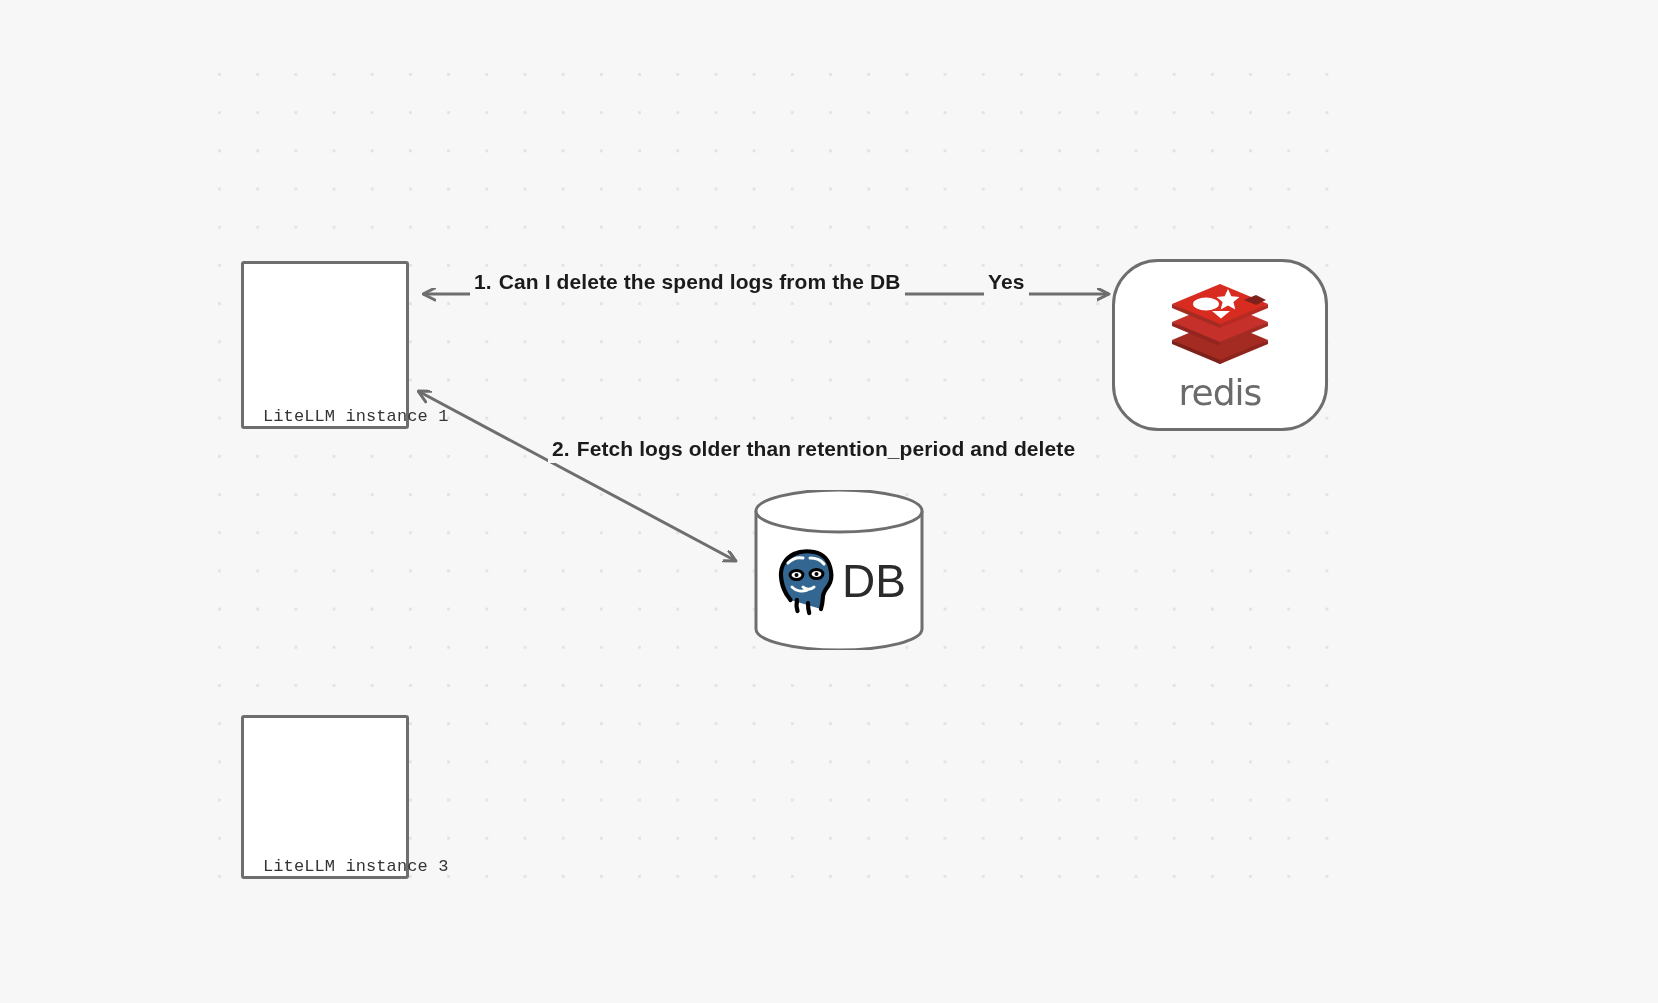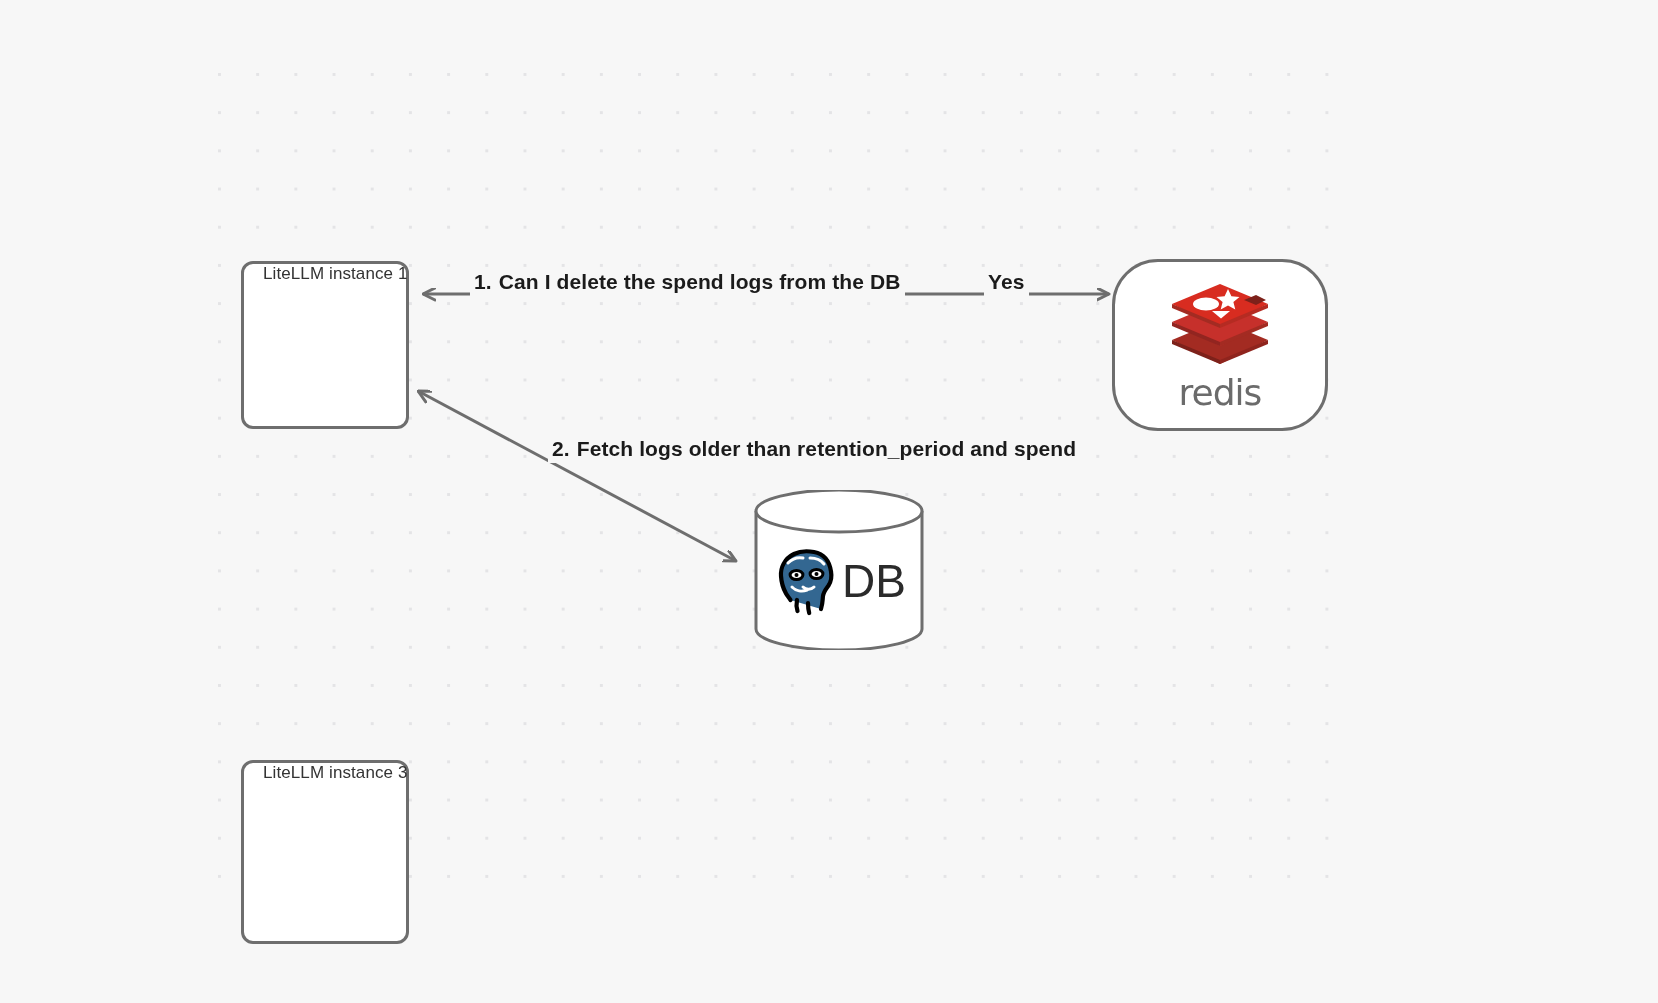--- a/index.html
+++ b/index.html
@@ -41,24 +41,25 @@
 
   .node {
     position: absolute;
     z-index: 3;
     box-sizing: border-box;
   }
 
   .box {
     background: #ffffff;
     border: 3px solid #6e6e6e;
-    border-radius: 12px;
+    border-radius: 3px;
     display: flex;
-    align-items: flex-start;
+    align-items: flex-end;
     justify-content: flex-start;
+    font-family: Liberation Mono, monospace;
   }
   .box-label {
     font-size: 17px;
     color: #333333;
     padding-left: 19px;
     letter-spacing: 0.1px;
     white-space: nowrap;
   }
 
   .redis-node {
@@ -141,21 +142,21 @@
 
       database (diagonal) --&gt;
     <line x1="418" y1="391" x2="736" y2="561" stroke="#6e6e6e" stroke-width="3" marker-start="url(#arrowL)" marker-end="url(#arrowR)"></line>
   </svg>
 
   <div class="node box" style="left:241px; top:261px; width:168px; height:168px;">
     <span class="box-label">LiteLLM instance 1</span>
   </div>
 
 
-  <div class="node box" style="left:241px; top:715px; width:168px; height:184px;margin-top:45px;">
+  <div class="node box" style="left:241px; top:715px; width:168px; height:164px;">
     <span class="box-label">LiteLLM instance 3</span>
   </div>
 
   <div class="node redis-node" style="left:1112px; top:259px; width:216px; height:172px;">
 
     <span style="display:block; line-height:0;">
       <svg width="108" height="92" viewBox="0 0 108 92">
 
         <path d="M6 62 L54 42 L102 62 L54 86 Z" fill="#a32b22"></path>
         <path d="M6 62 L54 82 L54 86 L6 66 Z" fill="#7d211a"></path>
@@ -217,16 +218,16 @@
 
   <div class="edge-label" style="left:470px; top:268px;">
     <span class="num">1.</span><span>Can I delete the spend logs from the DB</span>
   </div>
 
   <div class="edge-label" style="left:984px; top:268px;">
     <span>Yes</span>
   </div>
 
   <div class="edge-label" style="left:548px; top:435px;">
-    <span class="num">2.</span><span>Fetch logs older than retention_period and spend</span>
+    <span class="num">2.</span><span>Fetch logs older than retention_period and delete</span>
   </div>
 
 </div>
 
 </body></html>

